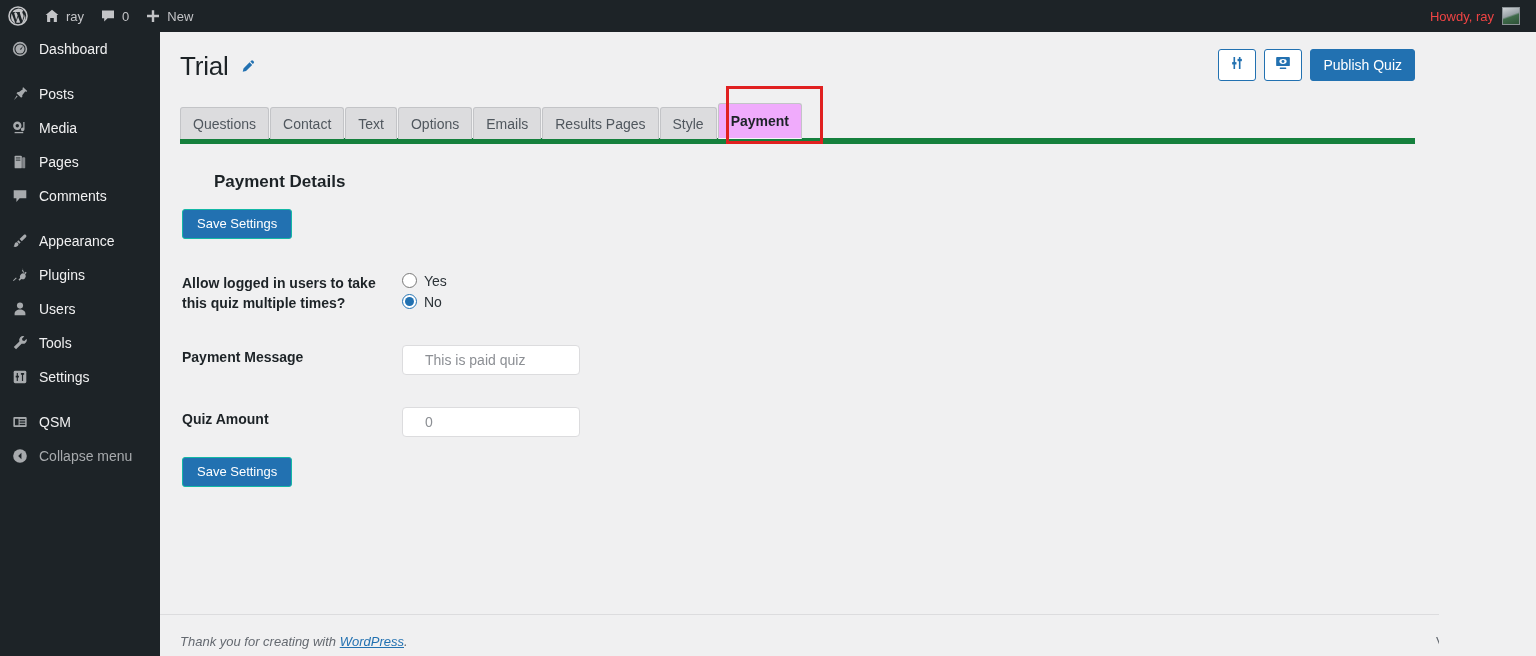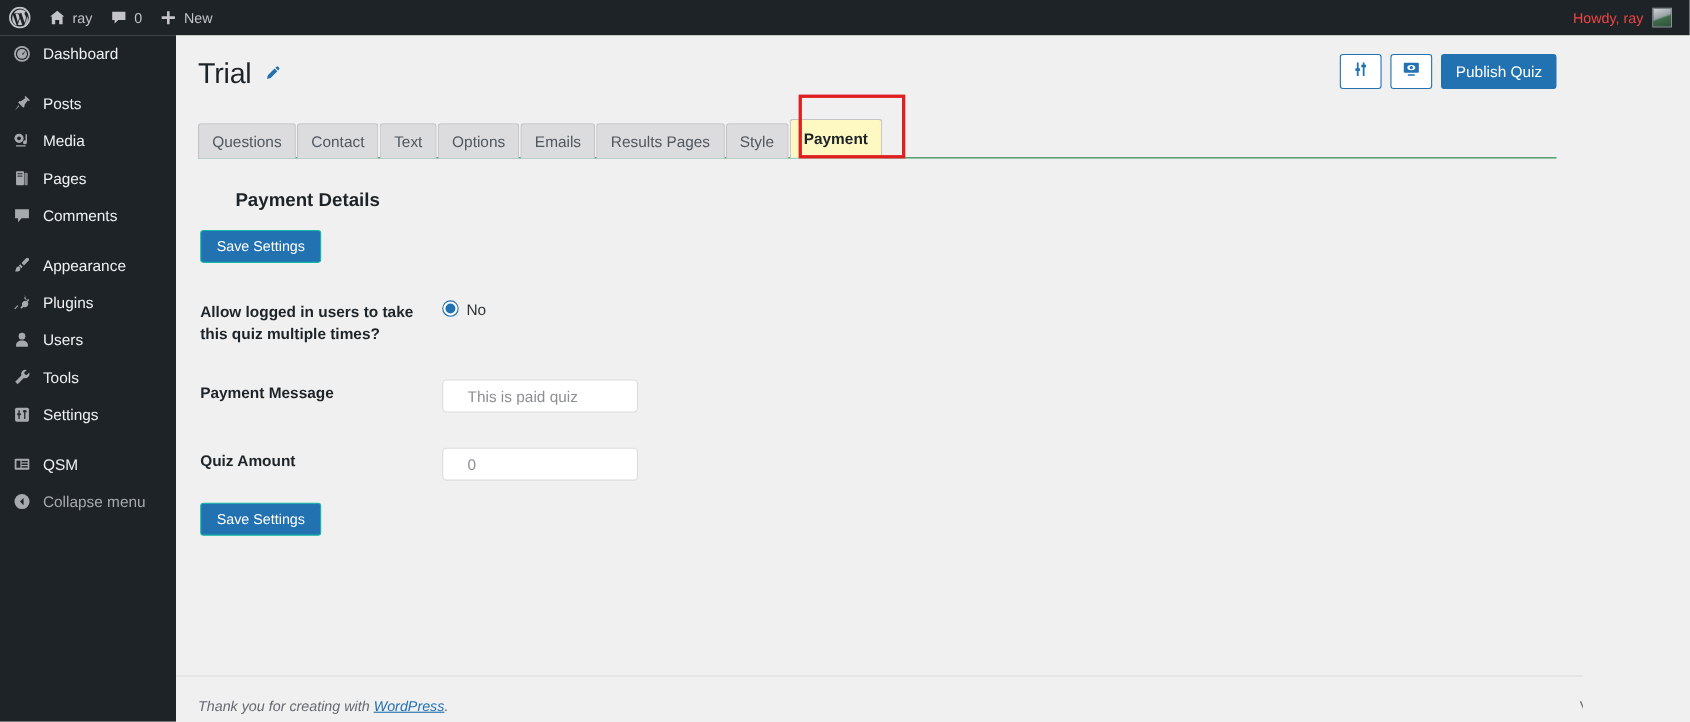--- a/index.html
+++ b/index.html
@@ -97,35 +97,35 @@
     color: #fff; font-size: 14px; line-height: 30px;
     cursor: pointer; white-space: nowrap;
     font-family: "Liberation Sans", sans-serif;
   }
 
   
   #tabs {
     position: relative;
     margin: 0 24px 0 20px;
     height: 44px;
-    border-bottom: 1px solid #15803d;
+    border-bottom: 6px solid #15803d;
     display: flex; align-items: flex-end;
     gap: 1px;
   }
   .tab {
     height: 32px; padding: 0 12px;
     background: #dcdcde; border: 1px solid #c3c4c7; border-bottom: none;
     border-radius: 3px 3px 0 0;
     font-size: 14px; color: #50575e;
     display: flex; align-items: center;
     cursor: pointer; position: relative; top: 1px;
     white-space: nowrap;
   }
   .tab.active {
-    background: #fef9c3; color: #1d2327; font-weight: 600;
+    background: #f0abfc; color: #1d2327; font-weight: 600;
     border-color: #c3c4c7; border-bottom: 1px solid #f6f7f7;
     height: 36px;
   }
   .tab-highlight {
     position: absolute;
     left: 546px; top: -14px;
     width: 97px; height: 58px;
     border: 3px solid #e02020;
     pointer-events: none;
     z-index: 5;
@@ -414,20 +414,24 @@
   </div>
 
   <div id="panel">
     <div class="section-title">Payment Details</div>
     <button class="save-btn">Save Settings</button>
 
     <div class="field-row">
       <div class="field-label">Allow logged in users to take this quiz multiple times?</div>
       <div class="field-control">
         <label class="choice">
+          <input type="radio" name="multiple" style="">
+          <span class="cl">Yes</span>
+        </label>
+        <label class="choice">
           <input type="radio" name="multiple" checked="" style="">
           <span class="cl">No</span>
         </label>
       </div>
     </div>
 
     <div class="field-row">
       <div class="field-label">Payment Message</div>
       <div class="field-control">
         <input class="text-input" type="text" placeholder="This is paid quiz" style="">

